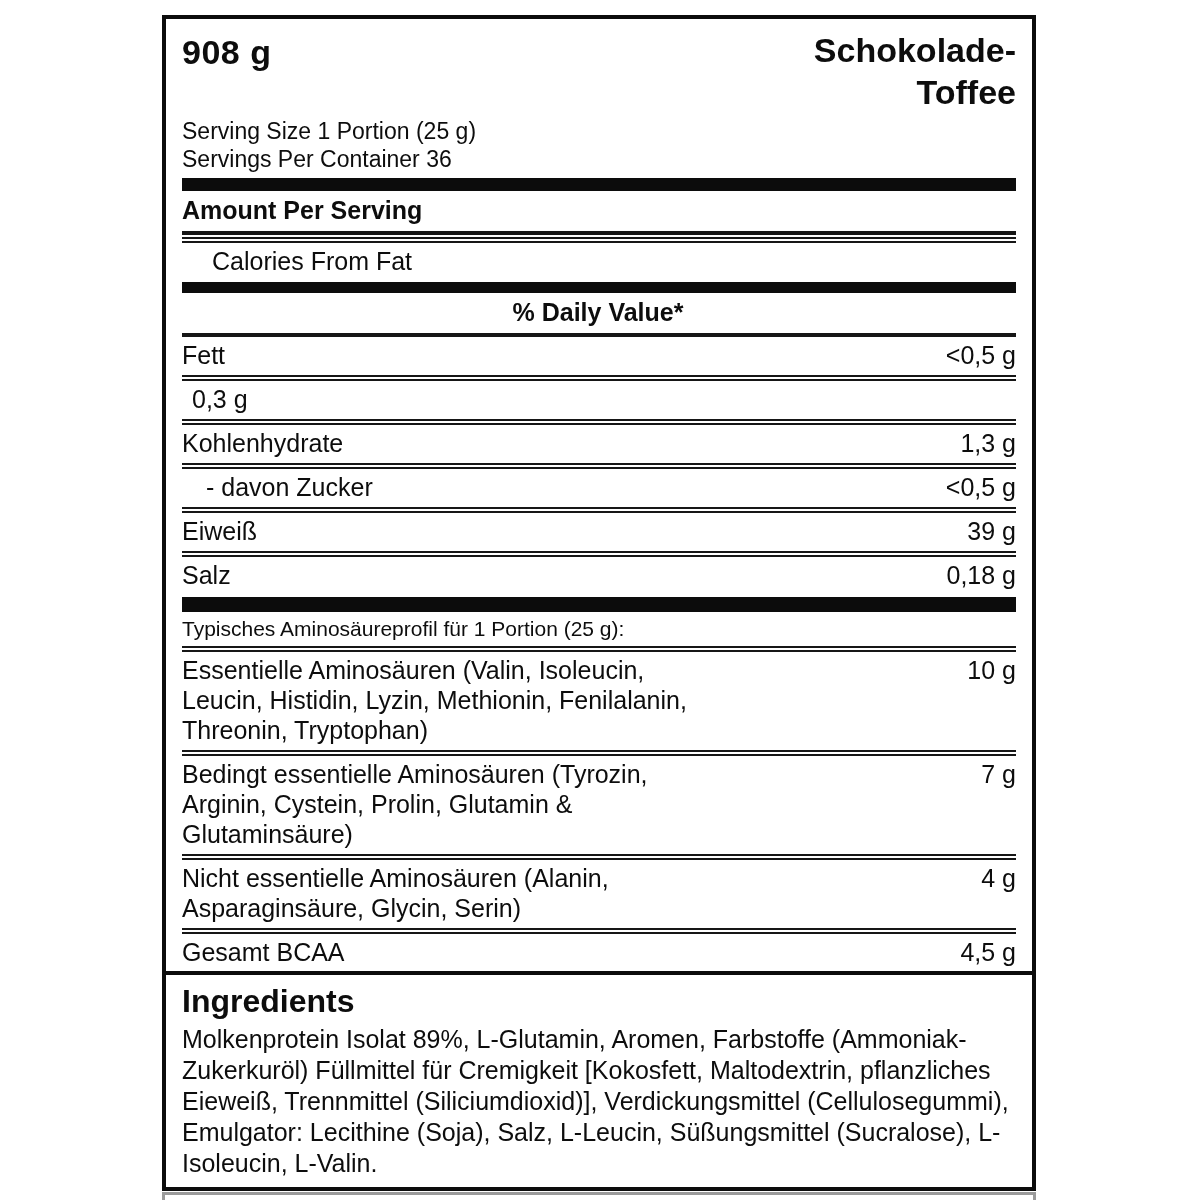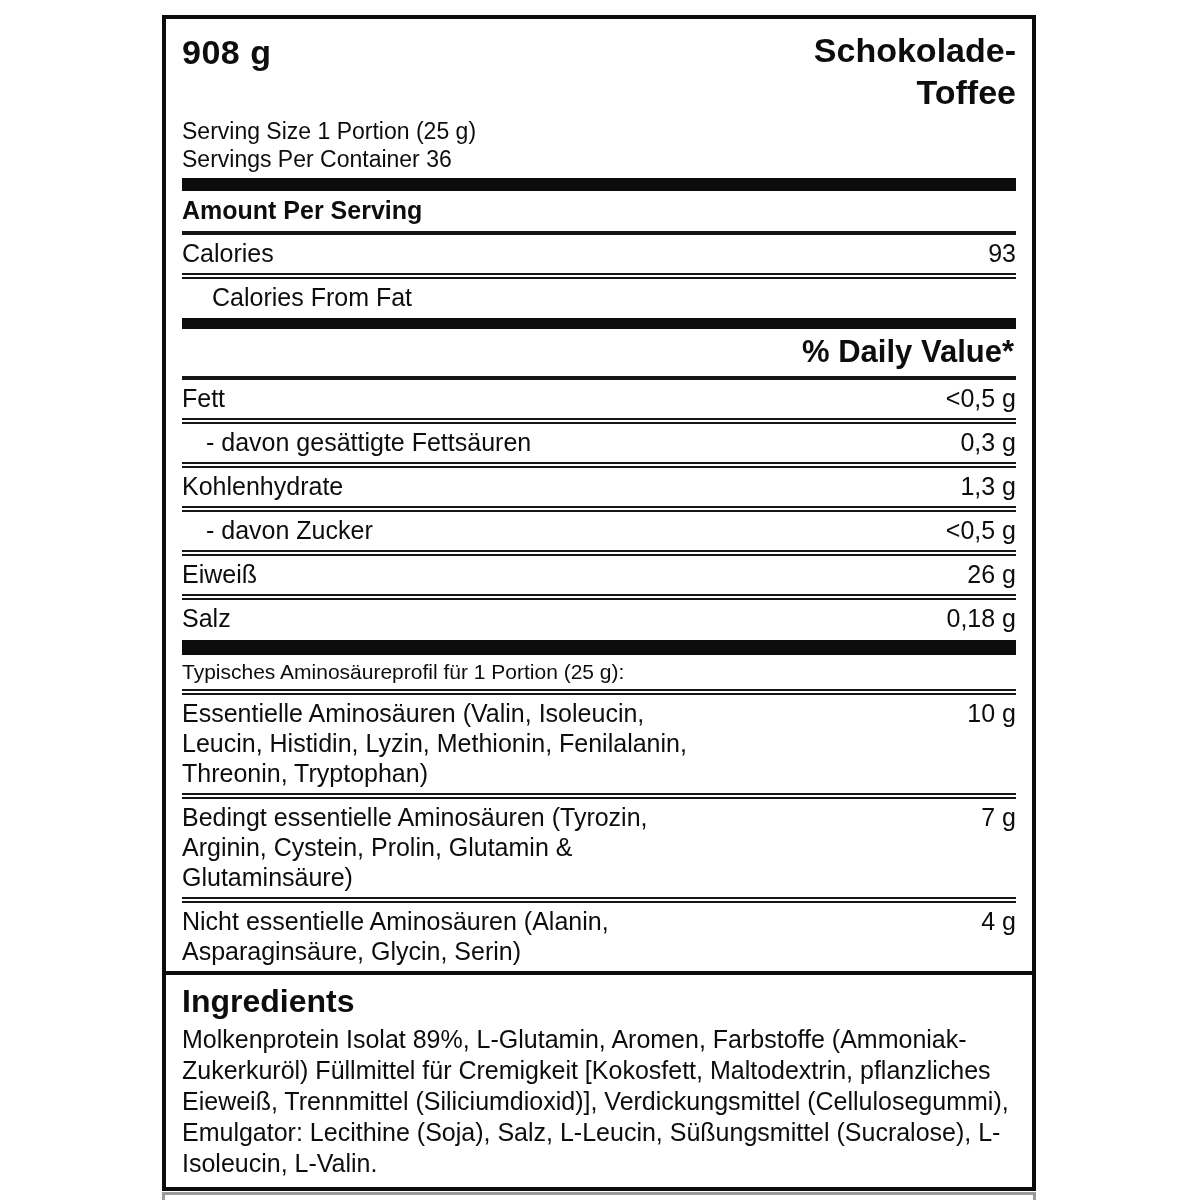--- a/index.html
+++ b/index.html
@@ -66,23 +66,23 @@
     align-items: flex-start;
     font-size: 25px;
     line-height: 30px;
     padding: 3px 0 3px 0;
   }
   .row .val { text-align: right; white-space: nowrap; padding-left: 10px; }
   .indent-1 { padding-left: 30px; }
   .indent-2 { padding-left: 24px; }
 
   .dv-header {
-    font-size: 31px;
-    font-weight: 700;
-    text-align: right;
+    font-size: 25px;
+    font-weight: 700;
+    text-align: center;
     padding: 5px 2px 3px 0;
   }
 
   .amino-header { font-size: 21px; padding: 5px 0 3px 0; }
   .amino-row .name { max-width: 545px; }
 
   .footnote {
     font-size: 20px;
     line-height: 26px;
     padding: 5px 0 2px 0;
@@ -132,62 +132,57 @@
     <div class="serving-block">
       <div>Serving Size 1 Portion (25 g)</div>
       <div>Servings Per Container 36</div>
     </div>
 
     <div class="bar"></div>
 
     <div class="section-title">Amount Per Serving</div>
     <div class="rule-thin"></div>
 
-    <div class="row">
-      <span>Calories</span>
-      <span class="val">93</span>
-    </div>
     <div class="rule-double"></div>
 
     <div class="row">
       <span class="indent-1">Calories From Fat</span>
       <span class="val"></span>
     </div>
     <div class="bar-mid"></div>
 
     <div class="dv-header">% Daily Value*</div>
     <div class="rule-thin"></div>
 
     <div class="row">
       <span>Fett</span>
       <span class="val">&lt;0,5 g</span>
     </div>
     <div class="rule-double"></div>
 
     <div class="row">
-      <span class="indent-2">- davon gesättigte Fettsäuren</span>
       <span class="val">0,3 g</span>
     </div>
     <div class="rule-double"></div>
 
     <div class="row">
       <span>Kohlenhydrate</span>
       <span class="val">1,3 g</span>
     </div>
     <div class="rule-double"></div>
 
     <div class="row">
       <span class="indent-2">- davon Zucker</span>
       <span class="val">&lt;0,5 g</span>
     </div>
     <div class="rule-double"></div>
 
     <div class="row">
       <span>Eiweiß</span>
-      <span class="val">26 g</span>
+      <span class="val">39 g</span>
     </div>
     <div class="rule-double"></div>
 
     <div class="row">
       <span>Salz</span>
       <span class="val">0,18 g</span>
     </div>
 
     <div class="bar-big"></div>
 

